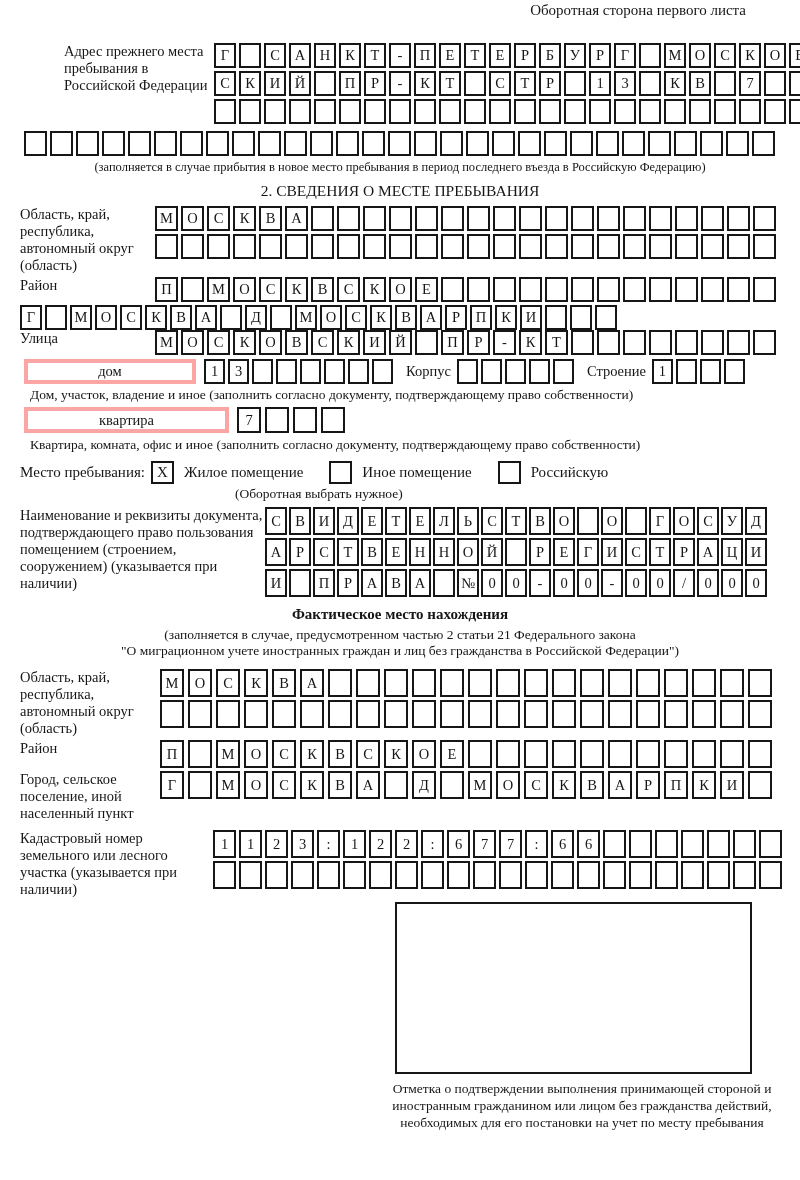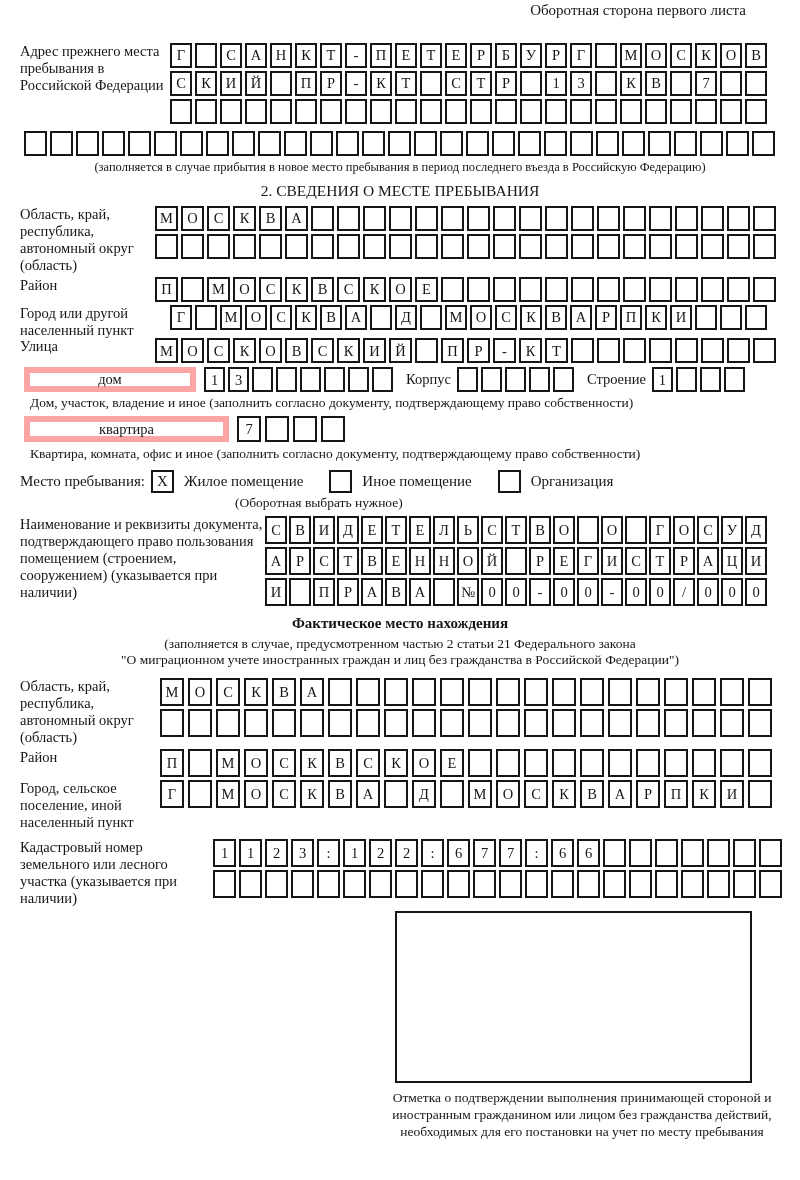--- a/index.html
+++ b/index.html
@@ -24,34 +24,34 @@
     display:flex;align-items:center;justify-content:center;
     font-size:14.5px;line-height:1;flex:none;
   }
   .c18 .cell{width:22px;height:25px;margin-right:3px;}
   .c19 .cell{width:23px;height:25px;margin-right:3px;}
   .c17 .cell{width:21px;height:25px;margin-right:3px;}
   .c20a .cell{width:24px;height:26px;margin-right:4px;}
   .cdoc .cell{width:22px;height:28px;margin-right:2px;}
   .cfact .cell{width:24px;height:28px;margin-right:4px;}
   .ccad .cell{width:23px;height:28px;margin-right:3px;}
-  .addr{margin-top:24px;}
+  .addr{margin-top:24px;margin-left:44px;}
   .fullrow{margin-top:4px;margin-left:4px;}
   .caption{font-size:13.5px;line-height:1.18;margin-left:10px;}
   .capsm{font-size:12.5px;}
   .center{text-align:center;margin-left:0;}
   .sectitle{font-weight:normal;font-size:15.5px;text-align:center;margin:7px 0 6px 0;}
   .facttitle{font-weight:bold;font-size:15px;text-align:center;margin:6px 0 4px 0;}
   .mt3{margin-top:3px;}
   .mt4{margin-top:4px;}
   .mt5{margin-top:5px;}
   .mt8{margin-top:8px;}
   .mt10{margin-top:10px;}
   .lblbox{
-    box-sizing:border-box;border:6px solid #fca5a5;height:25px;flex:none;
+    box-sizing:border-box;border:4px solid #fca5a5;height:25px;flex:none;
     display:flex;align-items:center;justify-content:center;font-size:14.5px;
   }
   .w172{width:172px;margin-left:4px;}
   .w205{width:205px;margin-left:4px;height:26px;}
   .gap8{width:8px;flex:none;}
   .inlbl{font-size:14.5px;line-height:25px;flex:none;padding:0 6px 0 10px;}
   .stayr{align-items:center;margin-top:8px;}
   .staylbl{font-size:15px;margin-right:6px;}
   .optlbl{font-size:15px;margin:0 26px 0 10px;}
   .chk{
@@ -276,21 +276,20 @@
         <div class="cell"></div>
         <div class="cell"></div>
         <div class="cell"></div>
         <div class="cell"></div>
         <div class="cell"></div>
         <div class="cell"></div>
       </div>
   </div>
 
   <div class="frow mt3">
-    <div class="flabel lw150">Город или другой населенный пункт</div>
     <div class="cells c18">
         <div class="cell">Г</div>
         <div class="cell"></div>
         <div class="cell">М</div>
         <div class="cell">О</div>
         <div class="cell">С</div>
         <div class="cell">К</div>
         <div class="cell">В</div>
         <div class="cell">А</div>
         <div class="cell"></div>
@@ -385,21 +384,21 @@
   </div>
   <div class="caption mt4">Квартира, комната, офис и иное (заполнить согласно документу, подтверждающему право собственности)</div>
 
   <div class="frow stayr">
     <span class="staylbl">Место пребывания:</span>
     <span class="chk">X</span>
     <span class="optlbl">Жилое помещение</span>
     <span class="chk"></span>
     <span class="optlbl">Иное помещение</span>
     <span class="chk"></span>
-    <span class="optlbl">Организация</span>
+    <span class="optlbl">Российскую</span>
   </div>
   <div class="staynote">(Оборотная выбрать нужное)</div>
 
   <div class="frow docb">
     <div class="flabel lw240">Наименование и реквизиты документа, подтверждающего право пользования помещением (строением, сооружением) (указывается при наличии)</div>
     <div class="colrows">
       <div class="cells cdoc">
           <div class="cell">С</div>
           <div class="cell">В</div>
           <div class="cell">И</div>

